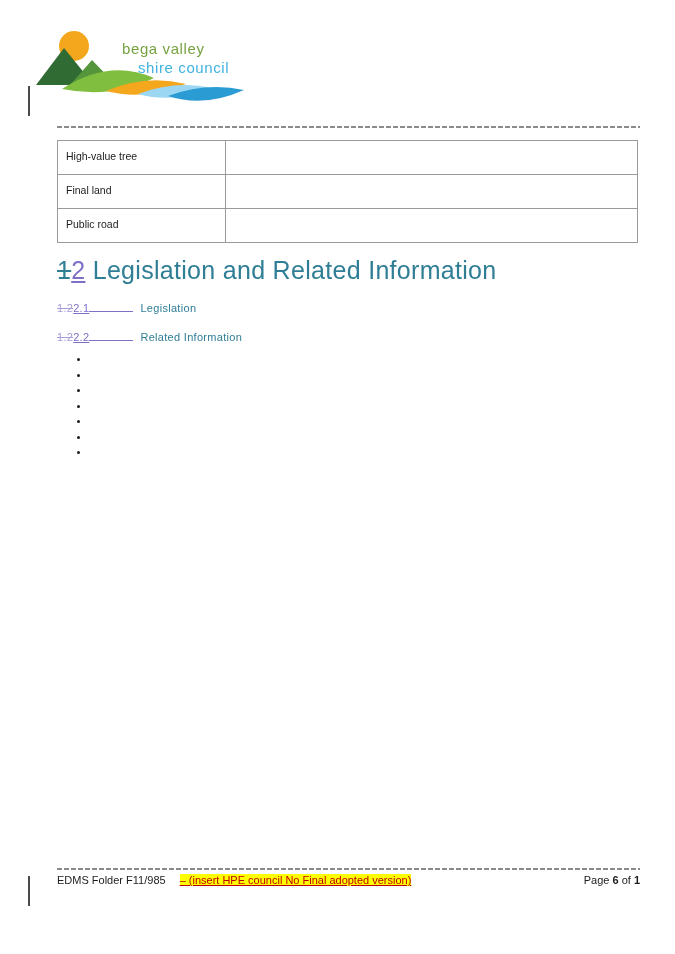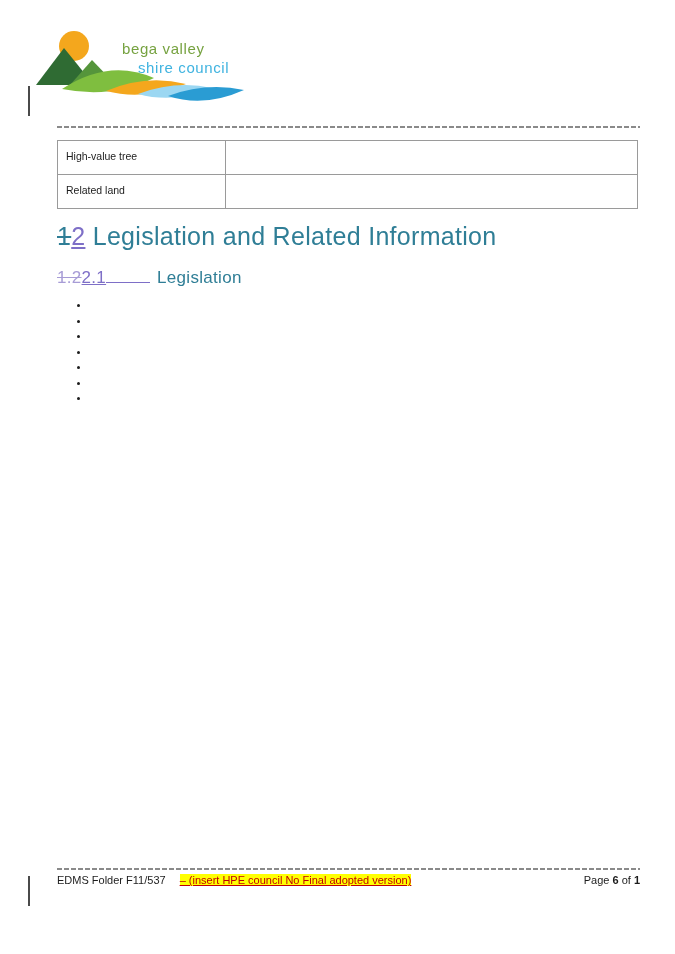--- a/index.html
+++ b/index.html
@@ -38,21 +38,21 @@
 
   
   .main{position:absolute;left:57px;top:140px;width:581px;}
   table.def-table{width:100%;border-collapse:collapse;}
   table.def-table td{border:1px solid var(--border);vertical-align:top;
     font-size:10.5px;line-height:15px;padding:8px 10px 10px 8px;margin-top:47px;}
   td.term{width:168px;}
   .cell-p + .cell-p{margin-top:9px;}
 
   h1.sec{margin:13px 0 0;font-weight:400;font-size:25px;letter-spacing:.3px;color:var(--teal);}
-  h2.sub{margin:17px 0 0;font-weight:400;font-size:17px;letter-spacing:.3px;color:var(--teal);}
+  h2.sub{margin:17px 0 0;font-weight:400;font-size:11px;letter-spacing:.3px;color:var(--teal);}
   .leg-list{margin-top:9px;font-size:11px;line-height:15px;font-style:italic;}
   ul.rel-list{margin-top:8px;padding-left:33px;font-size:11px;line-height:15.5px;list-style:disc;}
   ul.rel-list li{padding-left:2px;}
 
   
   .footer{position:absolute;left:57px;right:35px;top:868px;}
   .footer-row{display:flex;align-items:baseline;margin-top:4px;font-size:11px;}
   .edms{white-space:nowrap;}
   .hl-note{margin-left:14px;background:var(--hl);color:var(--red);text-decoration:underline;white-space:nowrap;}
   .page-num{margin-left:auto;white-space:nowrap;}
@@ -107,28 +107,35 @@
       <tbody>
 
       <tr>
             <td class="term">High-value tree</td>
             <td class="def">
 
             <p class="cell-p"></p>
             </td>
           </tr>
           <tr>
-            <td class="term">Related land</td>
+            <td class="term">Final land</td>
             <td class="def">
 
             <p class="cell-p"></p>
               <p class="cell-p"></p>
               <p class="cell-p"></p>
               <p class="cell-p"></p>
               <p class="cell-p"></p>
+            </td>
+          </tr>
+          <tr>
+            <td class="term">Public road</td>
+            <td class="def">
+
+            <p class="cell-p"></p>
             </td>
           </tr>
         </tbody>
     </table>
 
     <h1 class="sec"><span class="seg del-teal">1</span><span class="seg ins">2</span><span class="seg teal"> Legislation and Related Information</span></h1>
 
     <h2 class="sub"><span class="seg del">1.2</span><span class="seg ins">2.1</span><span class="seg tab-u"></span><span class="seg teal">Legislation</span></h2>
     <div class="leg-list">
 
@@ -139,35 +146,36 @@
         <div class="act-line"></div>
         <div class="act-line"></div>
         <div class="act-line"></div>
         <div class="act-line"></div>
         <div class="act-line"></div>
         <div class="act-line"></div>
         <div class="act-line"></div>
         <div class="act-line"></div>
       </div>
 
+    <h2 class="sub"><span class="seg del">1.2</span><span class="seg ins">2.2</span><span class="seg tab-u"></span><span class="seg teal">Related Information</span></h2>
     <ul class="rel-list">
 
     <li></li>
         <li></li>
         <li></li>
         <li></li>
         <li></li>
         <li></li>
         <li></li>
       </ul>
 
   </main>
 
   <footer class="footer">
     <div class="dash-line" style="position:static;"></div>
     <div class="footer-row">
-      <span class="edms">EDMS Folder F11/537</span>
+      <span class="edms">EDMS Folder F11/985</span>
       <span class="hl-note">– (insert HPE council No Final adopted version)</span>
       <span class="page-num"><span class="seg">Page </span><span class="seg b">6</span><span class="seg"> of </span><span class="seg b">1</span></span>
     </div>
   </footer>
 
 </div>
 
 </body></html>

